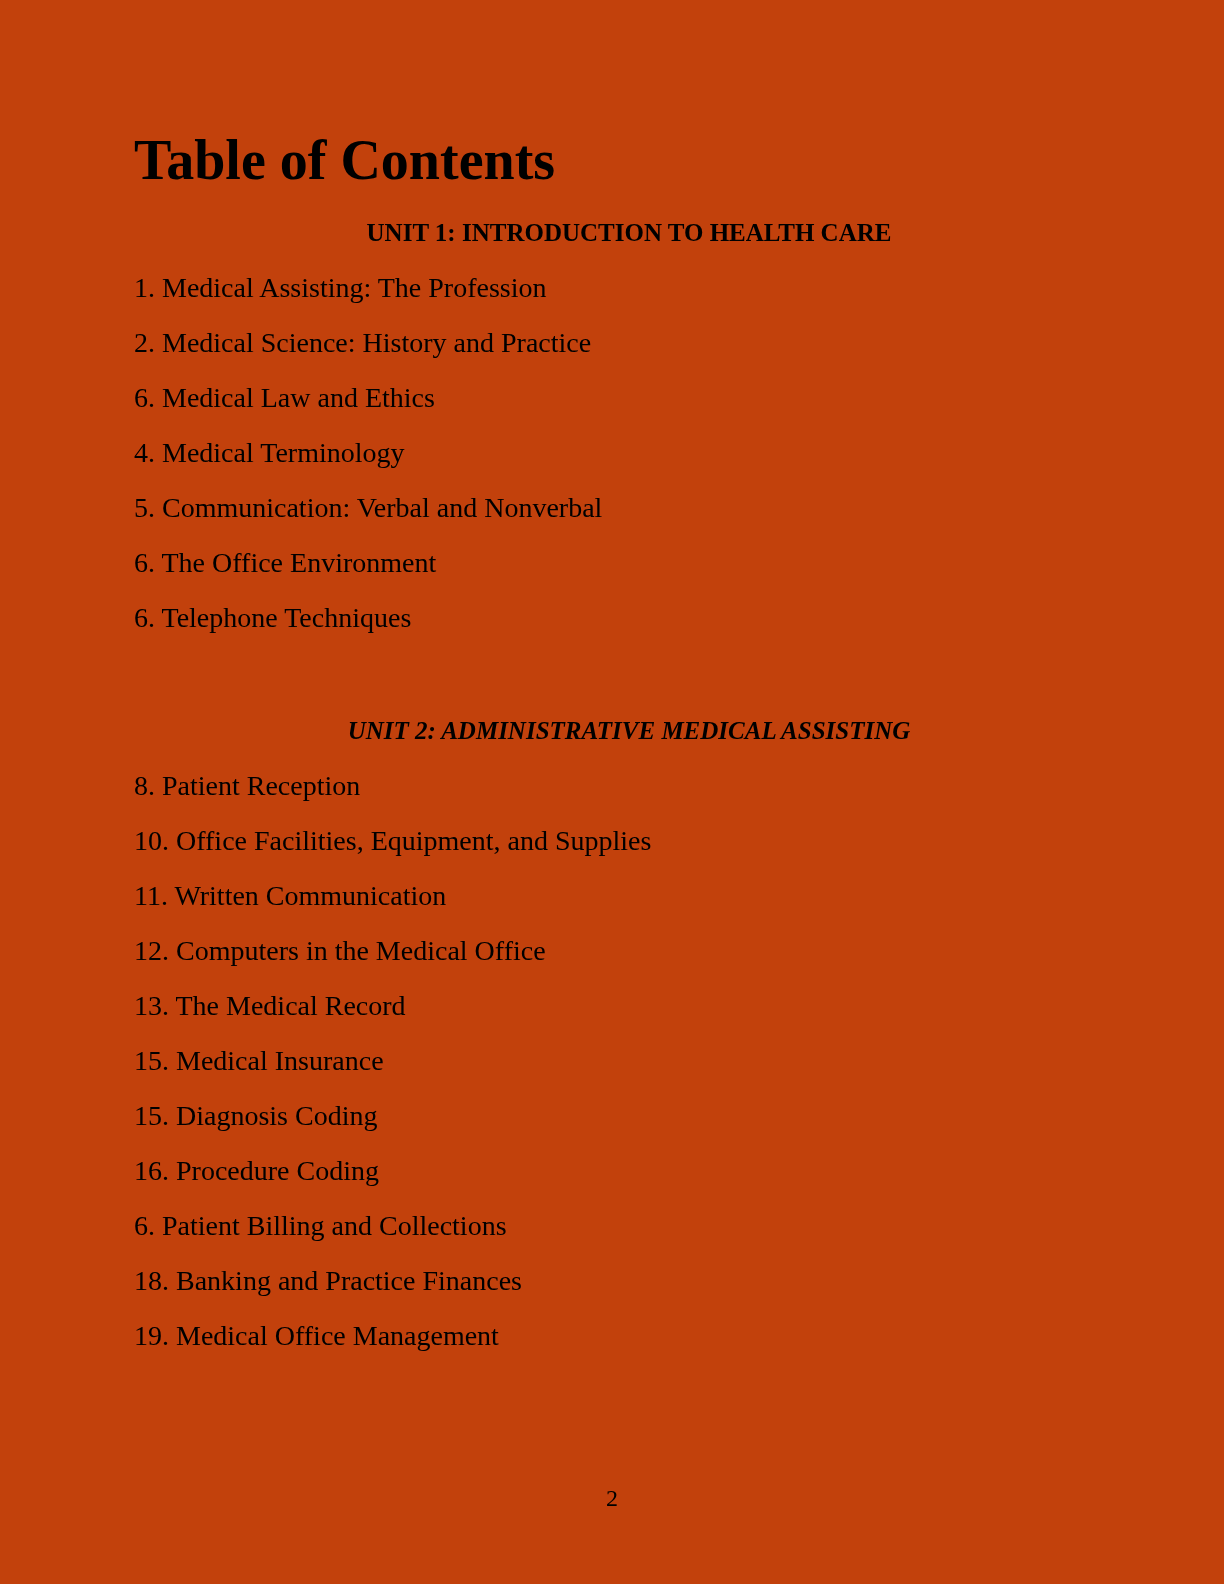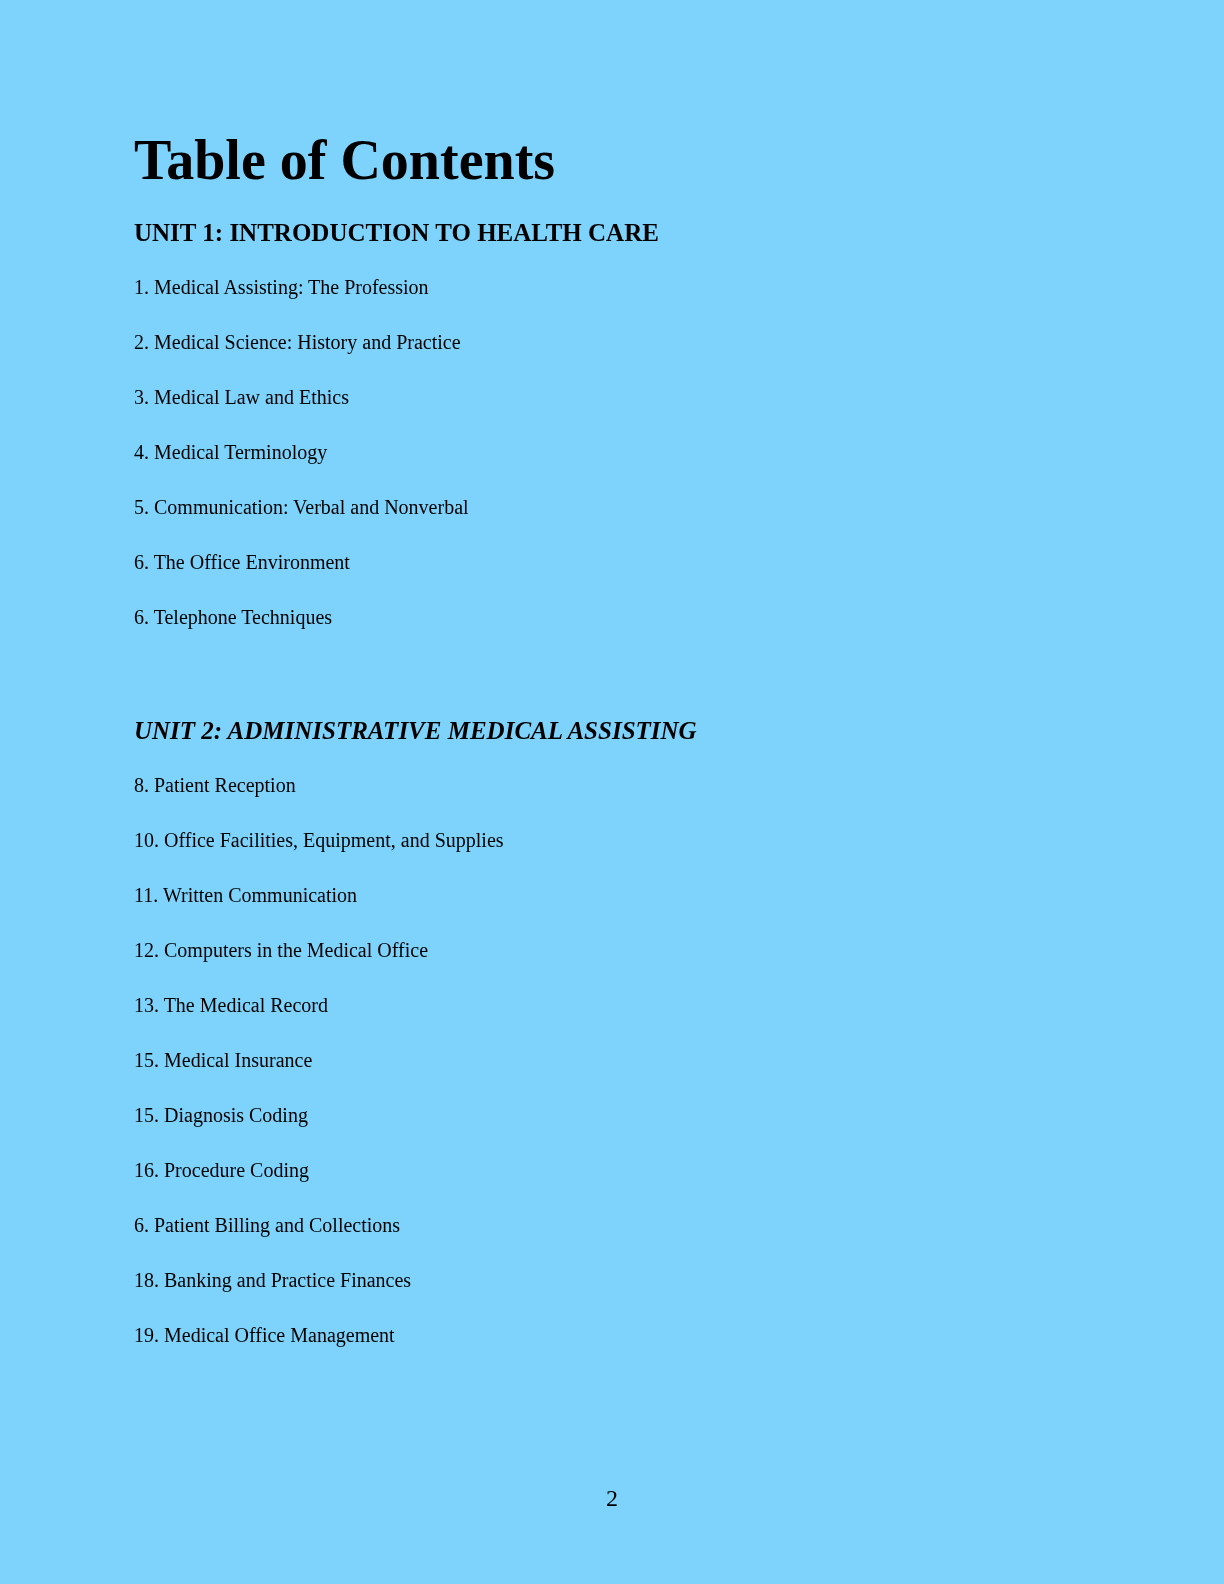--- a/index.html
+++ b/index.html
@@ -4,21 +4,21 @@
 <style>
   html, body {
     margin: 0;
     padding: 0;
     background: #ffffff;
   }
   .page {
     position: relative;
     width: 1224px;
     height: 1584px;
-    background: #7dd3fc;
+    background: #c2410c;
     color: #000000;
     font-family: "Liberation Serif", "DejaVu Serif", serif;
     overflow: hidden;
   }
   .content {
     position: absolute;
     left: 134px;
     top: 125px;
     right: 100px;
   }
@@ -27,27 +27,28 @@
     line-height: 70px;
     font-weight: bold;
     margin: 0 0 10px 0;
     letter-spacing: 0px;
   }
   .unit-heading {
     font-size: 25px;
     line-height: 55px;
     font-weight: bold;
     margin: 0;
+    text-align: center;
   }
   .unit-heading.second {
     margin-top: 58px;
     font-style: italic;
   }
   .toc-item {
-    font-size: 20px;
+    font-size: 28px;
     line-height: 55px;
     font-weight: normal;
     margin: 0;
   }
   .page-number {
     position: absolute;
     top: 1484px;
     left: 0;
     width: 100%;
     text-align: center;
@@ -60,21 +61,21 @@
 
 <div class="page">
   <div class="content">
 
     <h1 class="doc-title">Table of Contents</h1>
 
     <div>
       <h2 class="unit-heading">UNIT 1: INTRODUCTION TO HEALTH CARE</h2>
       <p class="toc-item">1. Medical Assisting: The Profession</p>
       <p class="toc-item">2. Medical Science: History and Practice</p>
-      <p class="toc-item">3. Medical Law and Ethics</p>
+      <p class="toc-item">6. Medical Law and Ethics</p>
       <p class="toc-item">4. Medical Terminology</p>
       <p class="toc-item">5. Communication: Verbal and Nonverbal</p>
       <p class="toc-item">6. The Office Environment</p>
       <p class="toc-item">6. Telephone Techniques</p>
     </div>
 
     <div>
       <h2 class="unit-heading second">UNIT 2: ADMINISTRATIVE MEDICAL ASSISTING</h2>
       <p class="toc-item">8. Patient Reception</p>
       <p class="toc-item">10. Office Facilities, Equipment, and Supplies</p>

